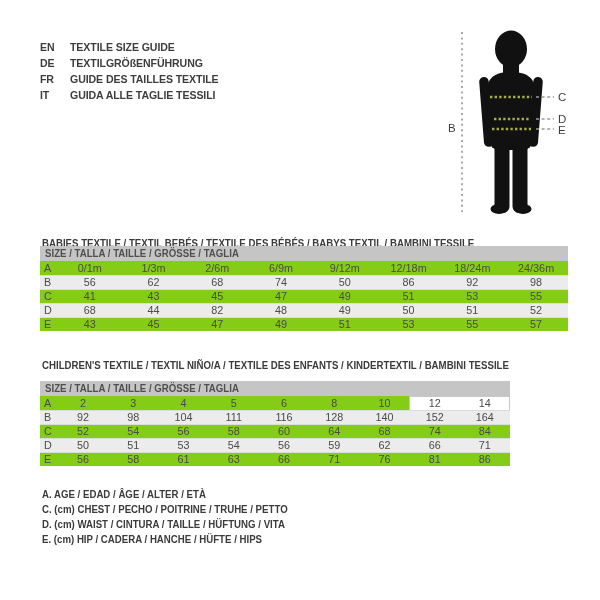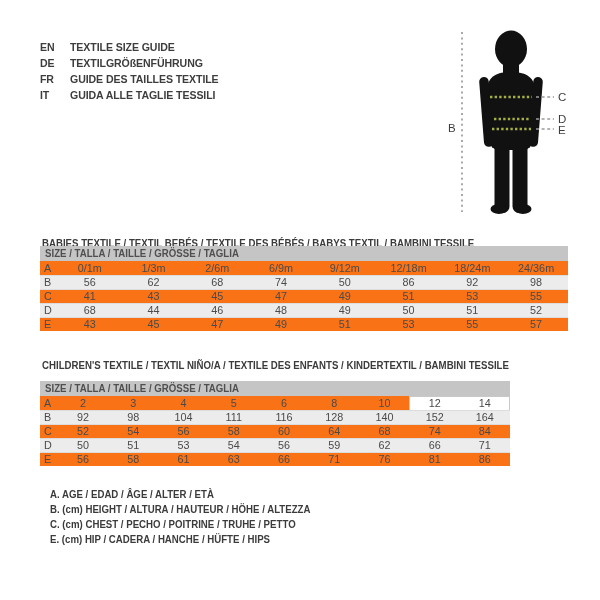--- a/index.html
+++ b/index.html
@@ -21,35 +21,35 @@
   .sil{fill:var(--sil,#111);}
   .ml{stroke:var(--accent,#a3ae43);stroke-width:2.3;stroke-dasharray:2.4 2.2;fill:none;}
   .ld{stroke:var(--leader,#9b9b9b);stroke-width:1.7;stroke-dasharray:3 2.6;fill:none;}
   .ld2{stroke:var(--leader,#9b9b9b);stroke-width:1.7;stroke-dasharray:2 3.4;fill:none;}
   .fig-label{position:absolute;font-size:11.5px;line-height:10px;color:#3d3d3d;font-weight:400;}
 
   
   .section-title{position:absolute;left:42px;font-size:10.5px;font-weight:700;color:#3b3b3b;}
 
   
-  .size-table{position:absolute;left:40px;background:#f97316;}
+  .size-table{position:absolute;left:40px;background:#84cc16;}
   .t-bar{position:relative;z-index:4;height:15px;line-height:15px;background:var(--bar,#c5c5c5);
          padding-left:5px;font-size:10.5px;font-weight:700;color:#4f4f4f;}
   .t-row{position:relative;z-index:3;display:flex;height:14px;line-height:13px;font-size:10.8px;
          color:#4a4a4a;border-top:1px solid #dcdcdc;box-sizing:border-box;}
   .t-row:first-child{border-top:none;line-height:14px;}
   .t-row.stripe{background:var(--stripe,#ececec);}
   .row-label{flex:0 0 auto;width:14px;padding-left:4px;}
   .cell{flex:1 1 0;text-align:center;}
   .hl-box{position:absolute;z-index:2;top:15px;height:15px;background:#fff;
           border:1px solid #c8c8c8;box-sizing:border-box;}
 
   
   .legend-block{position:absolute;left:42px;top:487px;}
-  .legend-line{height:15px;line-height:15px;font-size:10.5px;font-weight:700;color:#3b3b3b;margin-left:8px;}
+  .legend-line{height:15px;line-height:15px;font-size:10.5px;font-weight:700;color:#3b3b3b;}
 </style>
 </head>
 <body>
 
 <div class="canvas">
 
   <div class="lang-block">
     <div class="lang-row">
       <span class="lang-code">EN</span>
       <span class="lang-title">TEXTILE SIZE GUIDE</span>
@@ -133,21 +133,21 @@
           <span class="cell">47</span>
           <span class="cell">49</span>
           <span class="cell">51</span>
           <span class="cell">53</span>
           <span class="cell">55</span>
         </div>
         <div class="t-row stripe">
           <span class="row-label">D</span>
           <span class="cell">68</span>
           <span class="cell">44</span>
-          <span class="cell">46</span>
+          <span class="cell">82</span>
           <span class="cell">48</span>
           <span class="cell">49</span>
           <span class="cell">50</span>
           <span class="cell">51</span>
           <span class="cell">52</span>
         </div>
         <div class="t-row">
           <span class="row-label">E</span>
           <span class="cell">43</span>
           <span class="cell">45</span>
@@ -224,18 +224,18 @@
           <span class="cell">71</span>
           <span class="cell">76</span>
           <span class="cell">81</span>
           <span class="cell">86</span>
         </div>
       </div>
   </div>
 
   <div class="legend-block">
     <div class="legend-line"><span class="cond">A. AGE / EDAD / ÂGE / ALTER / ETÀ</span></div>
-    <div class="legend-line"><span class="cond">B. (cm) HEIGHT / ALTURA / HAUTEUR / HÖHE / ALTEZZA</span></div>
     <div class="legend-line"><span class="cond">C. (cm) CHEST / PECHO / POITRINE / TRUHE / PETTO</span></div>
+    <div class="legend-line"><span class="cond">D. (cm) WAIST / CINTURA / TAILLE / HÜFTUNG / VITA</span></div>
     <div class="legend-line"><span class="cond">E. (cm) HIP / CADERA / HANCHE / HÜFTE / HIPS</span></div>
   </div>
 
 </div>
 
 </body></html>

